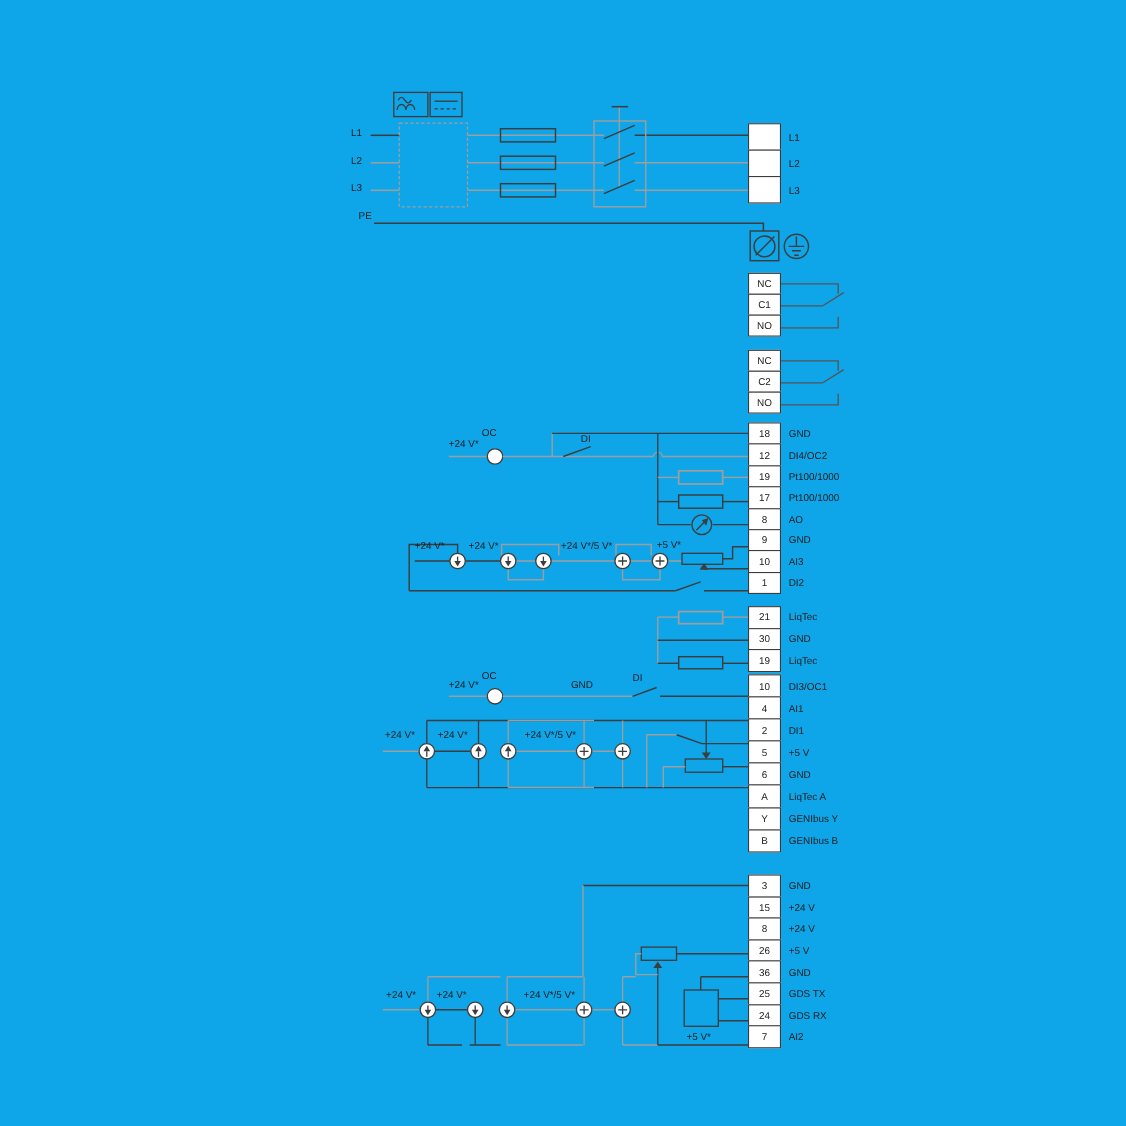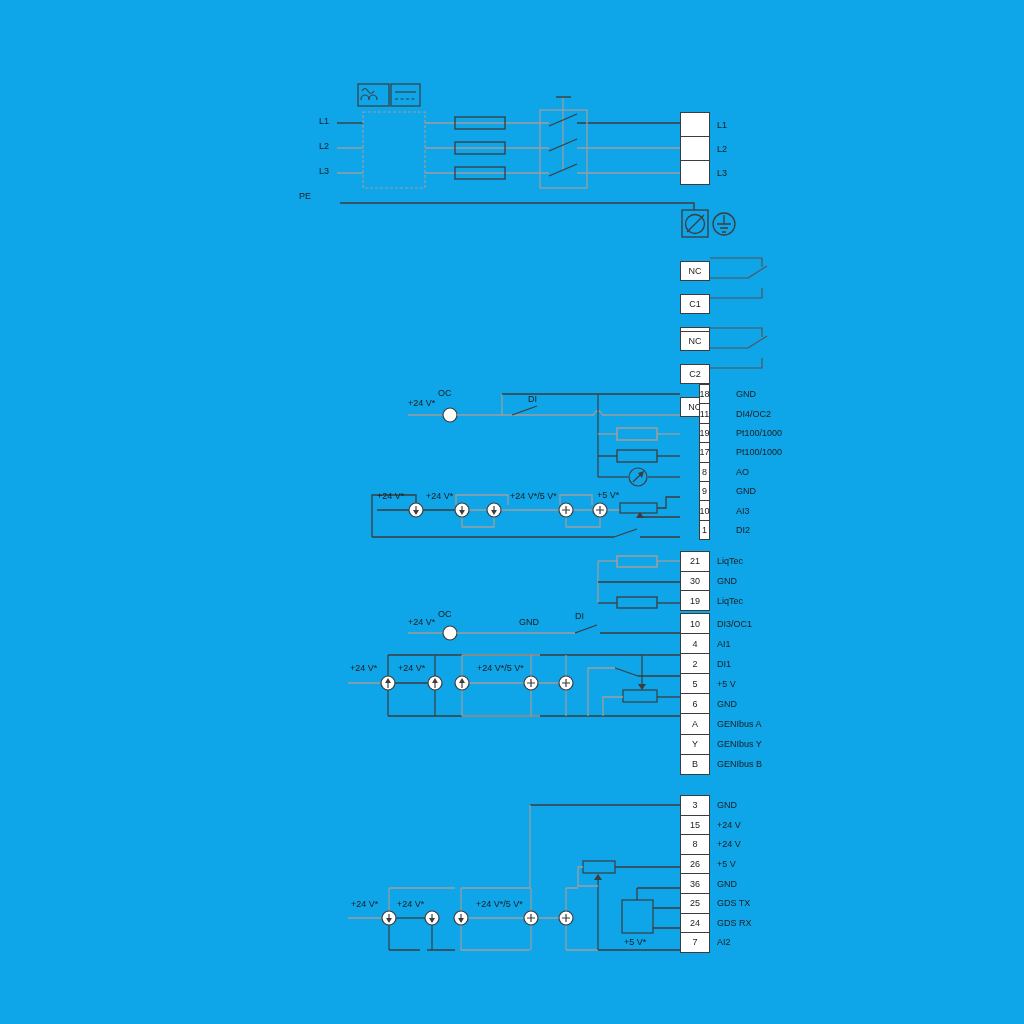--- a/index.html
+++ b/index.html
@@ -6,21 +6,21 @@
   #stage{position:relative;width:1024px;height:1024px;background:#0ea5e9;overflow:hidden;
          font-family:"Liberation Sans", sans-serif;color:#1c1c1c;}
   svg{position:absolute;left:0;top:0;}
   .lbl{position:absolute;font-size:9px;line-height:10px;white-space:nowrap;color:#1c1c1c;}
   .strip{position:absolute;left:680px;width:30px;}
   .cell{box-sizing:border-box;border:1px solid #3c3c3c;background:#fff;position:relative;
         display:flex;align-items:center;justify-content:center;font-size:9px;}
   .cell + .cell{margin-top:-1px;}
   .cell .num{display:block;text-align:center;}
   .cell .out{position:absolute;left:36px;top:50%;transform:translateY(-50%);white-space:nowrap;font-size:9px;}
-  .h25 .cell{height:25px;} .h20 .cell{height:20px;margin-top:13px;} .h204 .cell{height:20.4px;margin-left:19px;}
+  .h25 .cell{height:25px;} .h20 .cell{height:20px;} .h204 .cell{height:20.4px;}
   .h207 .cell{height:20.7px;justify-content:center;} .h211 .cell{height:21.1px;} .h206 .cell{height:20.6px;}
 </style>
 </head>
 <body>
 
 <div id="stage">
 
 <svg width="1024" height="1024" viewBox="0 0 1024 1024">
   <g fill="none" stroke-linecap="butt">
 
@@ -264,21 +264,21 @@
             <circle cx="566" cy="918" r="7" fill="#fff"></circle>
             <path d="M562 918 H570 M566 914 V922"></path>
           </g>
     </g>
   </g>
 </svg>
 
 <span class="lbl" style="left:319px;top:116px">L1</span>
 <span class="lbl" style="left:319px;top:141px">L2</span>
 <span class="lbl" style="left:319px;top:166px">L3</span>
-<span class="lbl" style="left:299px;top:191px">PE</span>
+<span class="lbl" style="left:326px;top:191px">PE</span>
 
 <span class="lbl" style="left:408px;top:398px">+24 V*</span>
 <span class="lbl" style="left:438px;top:388px">OC</span>
 <span class="lbl" style="left:528px;top:394px">DI</span>
 <span class="lbl" style="left:377px;top:491px">+24 V*</span>
 <span class="lbl" style="left:426px;top:491px">+24 V*</span>
 <span class="lbl" style="left:510px;top:491px">+24 V*/5 V*</span>
 <span class="lbl" style="left:597px;top:490px">+5 V*</span>
 
 <span class="lbl" style="left:408px;top:617px">+24 V*</span>
@@ -339,21 +339,21 @@
         <span class="out"></span>
       </div>
     </div>
 <div class="strip h204" style="top:384px">
 
 <div class="cell">
         <span class="num">18</span>
         <span class="out">GND</span>
       </div>
       <div class="cell">
-        <span class="num">11</span>
+        <span class="num">12</span>
         <span class="out">DI4/OC2</span>
       </div>
       <div class="cell">
         <span class="num">19</span>
         <span class="out">Pt100/1000</span>
       </div>
       <div class="cell">
         <span class="num">17</span>
         <span class="out">Pt100/1000</span>
       </div>
@@ -406,21 +406,21 @@
       <div class="cell">
         <span class="num">5</span>
         <span class="out">+5 V</span>
       </div>
       <div class="cell">
         <span class="num">6</span>
         <span class="out">GND</span>
       </div>
       <div class="cell">
         <span class="num">A</span>
-        <span class="out">GENIbus A</span>
+        <span class="out">LiqTec A</span>
       </div>
       <div class="cell">
         <span class="num">Y</span>
         <span class="out">GENIbus Y</span>
       </div>
       <div class="cell">
         <span class="num">B</span>
         <span class="out">GENIbus B</span>
       </div>
     </div>

